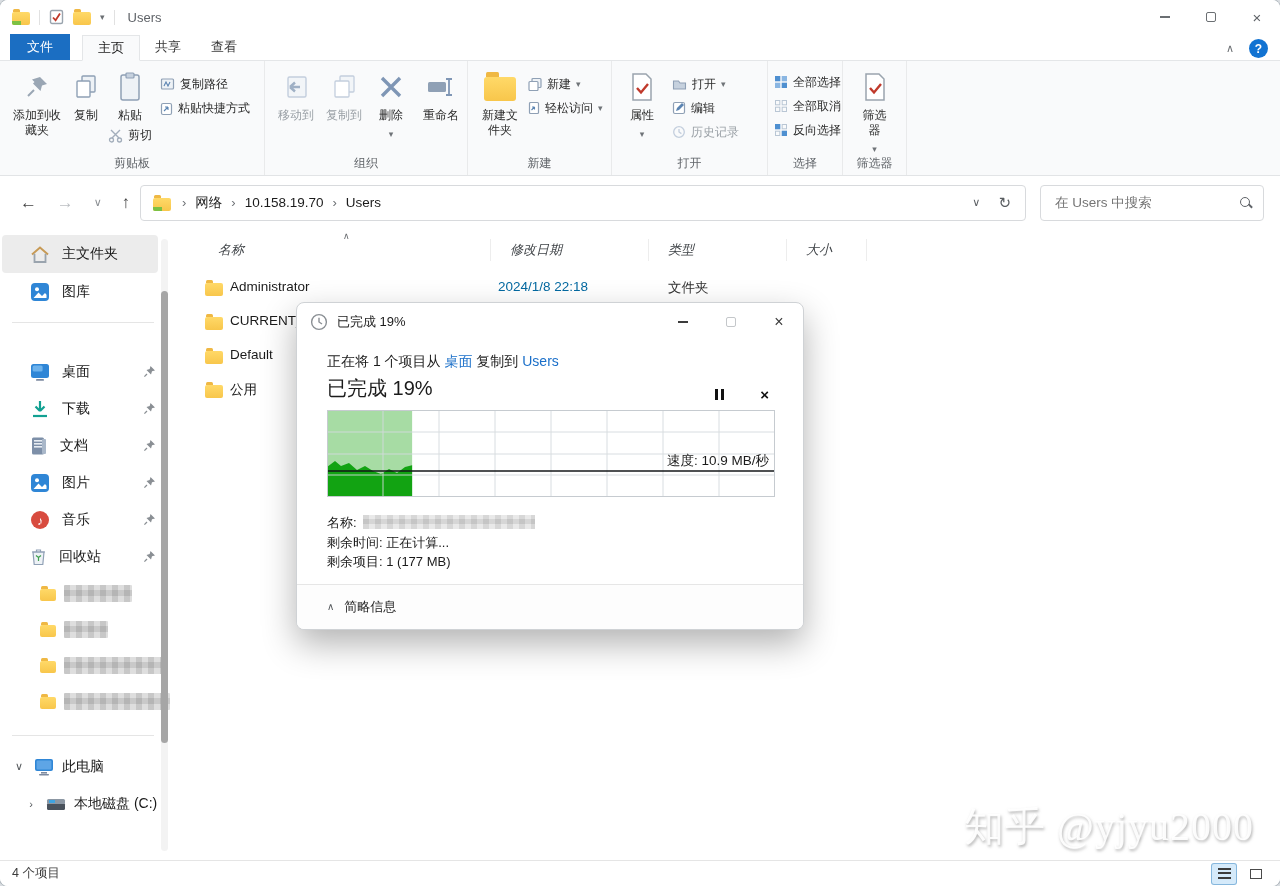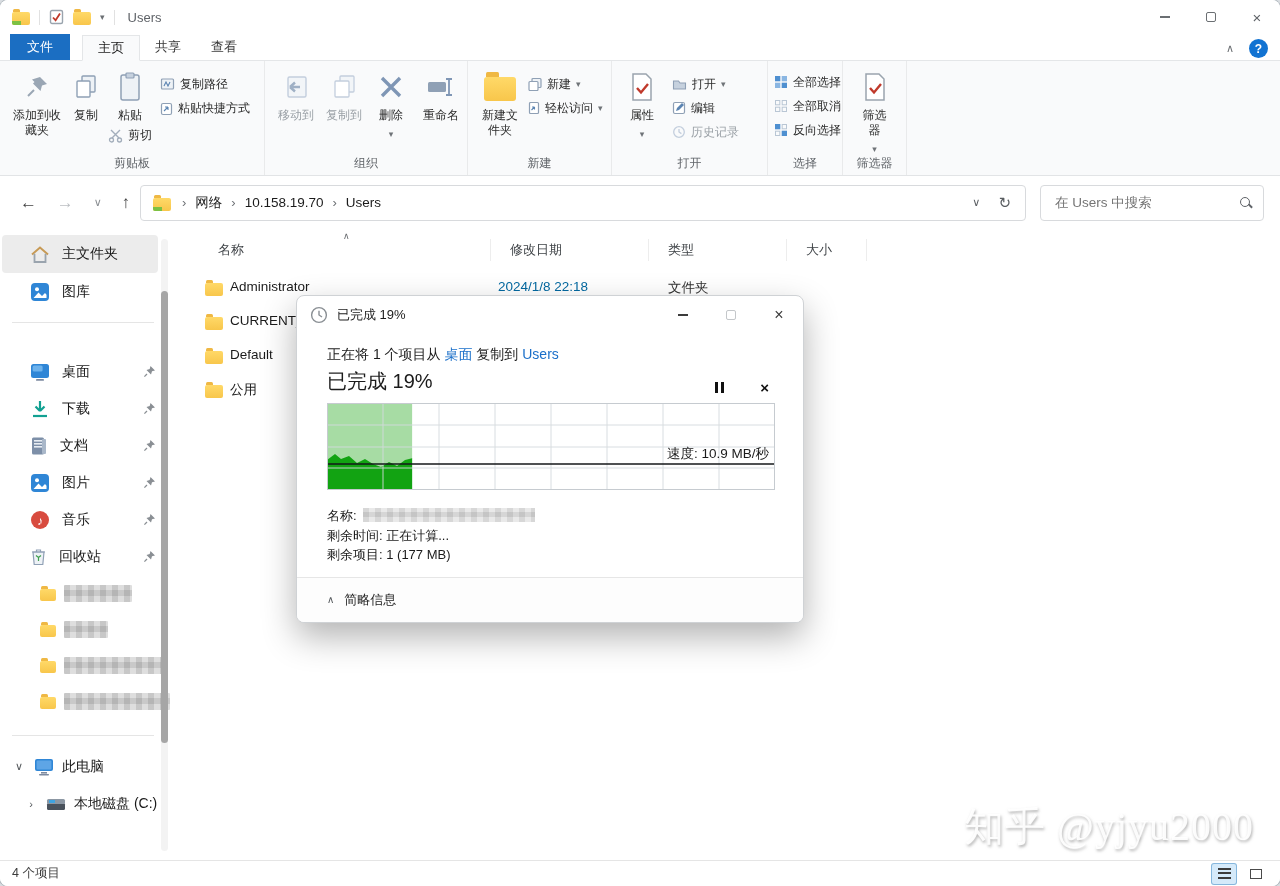--- a/index.html
+++ b/index.html
@@ -70,21 +70,21 @@
   .sdiv{height:1px;background:#e5e5e5;margin:12px 26px 12px 12px;}
   .sgap{height:18px;}
   .sblur{height:36px;display:flex;align-items:center;padding-left:40px;gap:8px;}
   .mosaic{height:17px;border-radius:1px;background:repeating-linear-gradient(90deg,rgba(0,0,0,.10) 0 6px,rgba(0,0,0,0) 6px 12px),repeating-linear-gradient(0deg,#dedede 0 6px,#c9c9c9 6px 12px);}
   .sthumb{position:absolute;right:12px;top:62px;width:7px;height:452px;background:#a6a6a6;border-radius:4px;}
   .strack{position:absolute;right:12px;top:10px;bottom:10px;width:7px;background:#f3f3f3;border-radius:4px;}
   .schev{width:14px;text-align:center;color:#54585c;font-size:11px;flex:none;}
 
   .files{flex:1;position:relative;font-size:13.5px;color:#1b1b1b;}
   .fhead{position:absolute;top:8px;left:0;right:0;height:26px;font-size:13px;color:#3f4347;}
-  .fh{position:absolute;top:4px;}
+  .fh{position:absolute;top:4px;font-style:italic;}
   .fsort{position:absolute;left:163px;top:-6px;font-size:9px;color:#66696d;}
   .fsep{position:absolute;top:2px;width:1px;height:22px;background:#ededed;}
   .frows{position:absolute;top:42px;left:0;right:0;}
   .frow{height:34px;position:relative;}
   .frow .fi{position:absolute;left:25px;top:9px;}
   .fname{position:absolute;left:50px;top:8px;text-align:right;}
   .fdate{position:absolute;left:318px;top:8px;color:#0369a1;}
   .ftype{position:absolute;left:488px;top:8px;color:#333;}
 
   
@@ -92,21 +92,21 @@
   .viewbtns{margin-left:auto;display:flex;gap:8px;align-items:center;}
   .vbtn{width:24px;height:20px;display:flex;align-items:center;justify-content:center;border-radius:2px;}
   .vbtn.on{background:#d5eafa;box-shadow:0 0 0 1px #86b7dd;}
   .vlines{width:13px;height:11px;background:repeating-linear-gradient(180deg,#3c3c3c 0 2px,transparent 2px 4.5px);}
   .vsquare{width:12px;height:10px;border:1.6px solid #4a4a4a;}
 
   
   .wmark{position:absolute;right:26px;bottom:32px;font-size:40px;letter-spacing:1px;color:rgba(255,255,255,.92);text-shadow:1px 2px 3px rgba(120,120,120,.55);z-index:3;font-family:Liberation Serif, serif;}
 
   
-  .dlg{position:absolute;left:296px;top:295px;width:508px;background:#fff;border:1px solid #cfd2d5;border-radius:8px;box-shadow:0 14px 34px rgba(0,0,0,.30);z-index:10;overflow:hidden;}
+  .dlg{position:absolute;left:296px;top:302px;width:508px;background:#fff;border:1px solid #cfd2d5;border-radius:8px;box-shadow:0 14px 34px rgba(0,0,0,.30);z-index:10;overflow:hidden;}
   .dtbar{height:38px;display:flex;align-items:center;padding-left:13px;}
   .dtitle{font-size:13px;color:#1b1b1b;margin-left:9px;}
   .dctl{margin-left:auto;display:flex;}
   .dbtn{width:48px;height:38px;display:flex;align-items:center;justify-content:center;color:#3c3c3c;}
   .dbody{padding:6px 30px 0 30px;}
   .dline1{font-size:14px;color:#1b1b1b;margin-top:6px;}
   .dlink{color:#1a6fc9;}
   .dline2{display:flex;align-items:flex-end;margin-top:4px;}
   .dpct{font-size:20px;color:#1b1b1b;}
   .dctl2{margin-left:auto;display:flex;align-items:center;gap:36px;margin-right:4px;padding-bottom:2px;}

